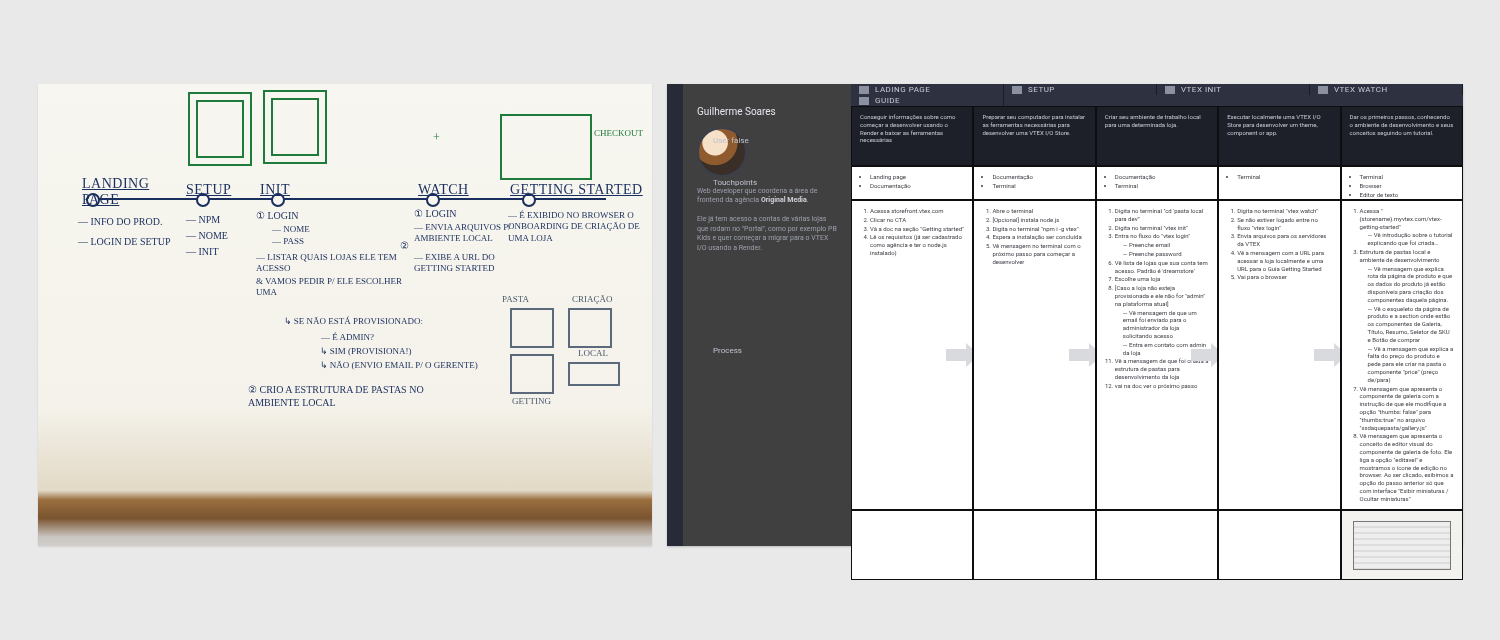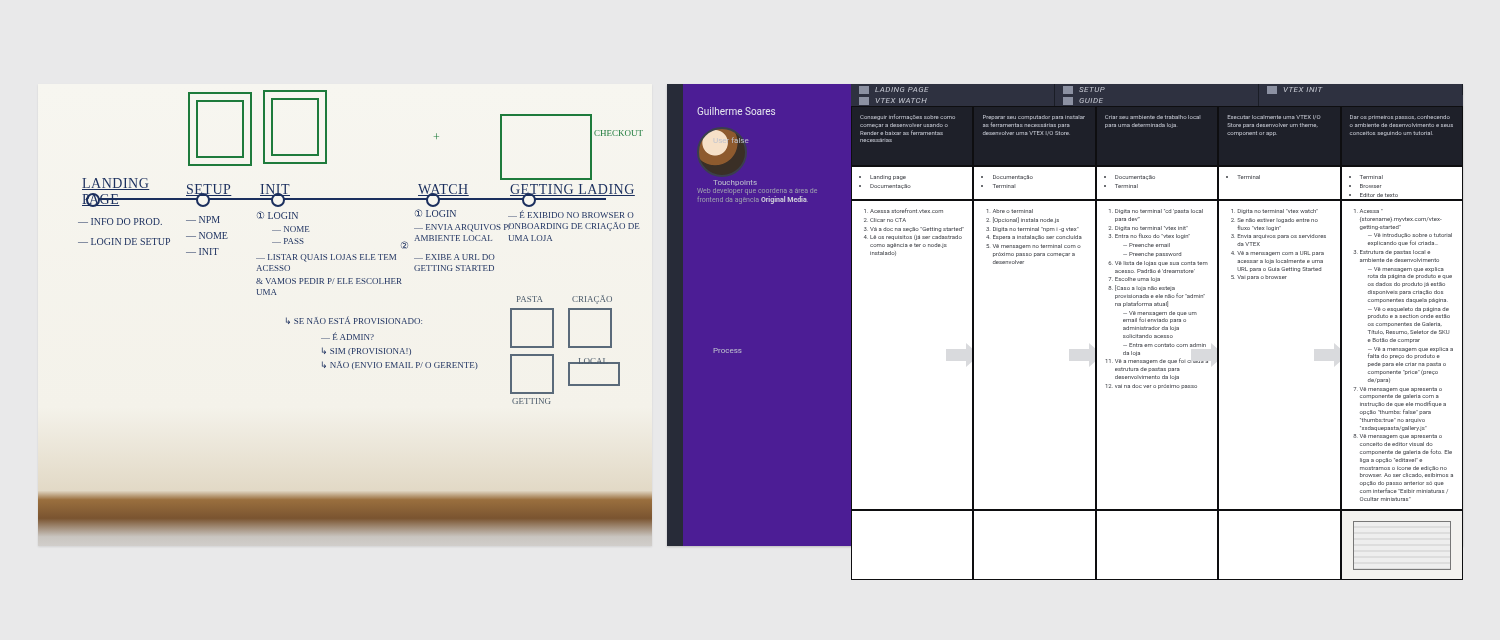--- a/index.html
+++ b/index.html
@@ -19,27 +19,27 @@
   .tl-dot{position:absolute;top:-5px;width:10px;height:10px;border:2px solid #1b2f5e;border-radius:50%;background:#f7f6f0;}
   .ul{text-decoration:underline;}
   .tiny{font-size:9px;line-height:1.25;}
   .small{font-size:10px;line-height:1.25;}
   .mid{font-size:12px;}
   .hdr{font-size:14px;letter-spacing:.5px;}
   .sketchGray{position:absolute;border:2px solid #5a6a7a;}
   
   .app{position:absolute;left:667px;top:84px;width:796px;height:462px;background:#0e0e10;box-shadow:0 1px 2px rgba(0,0,0,.2);}
   .leftbar{position:absolute;left:0;top:0;width:16px;height:100%;background:#272b38;}
-  .sidebar{position:absolute;left:16px;top:0;width:168px;height:100%;background:#4c1d95;color:#cfd2da;font-size:8px;padding:22px 14px;box-sizing:border-box;}
+  .sidebar{position:absolute;left:16px;top:0;width:168px;height:100%;background:#404040;color:#cfd2da;font-size:8px;padding:22px 14px;box-sizing:border-box;}
   .avatar{width:46px;height:46px;border-radius:50%;background:radial-gradient(circle at 35% 30%,#f6e0c8 0 28%,#8e5a2e 30% 50%,#3a2f26 52% 100%);border:2px solid #3b3f4d;}
   .persona{font-size:7px;color:#9da1ae;line-height:1.35;margin-top:10px;}
   .persona b{color:#d2d4db;margin-top:24px;}
   .rowlab{position:absolute;left:46px;font-size:8px;color:#bfc3cf;}
   .grid{position:absolute;left:184px;top:0;right:0;height:100%;}
-  .hdrrow{display:grid;grid-template-columns:repeat(3,1fr);background:#2e3140;height:22px;font-style:italic;}
+  .hdrrow{display:grid;grid-template-columns:repeat(4,1fr);background:#2e3140;height:22px;}
   .hdrcell{display:flex;align-items:center;gap:6px;padding:0 8px;color:#cacdd6;font-size:8px;letter-spacing:.5px;text-transform:uppercase;border-right:1px solid #1a1d26;}
   .hdrcell .ico{width:10px;height:8px;display:inline-block;background:linear-gradient(#8c91a2,#8c91a2);}
   .rows{display:grid;grid-template-rows:60px 34px auto 1fr;}
   .gridrow{display:grid;grid-template-columns:repeat(5,1fr);}
   .cell{background:#ffffff;color:#3d3f45;font-size:6px;line-height:1.3;padding:6px 8px;border:1px solid #0e0e10;overflow:hidden;}
   .cell.dark{background:#1e2029;color:#c7cad4;font-size:6px;}
   .cell ul, .cell ol{margin:0;padding-left:10px;}
   .cell li{margin-bottom:1px;}
   .sub{padding-left:8px;}
   .arrow{position:relative;}
@@ -66,65 +66,66 @@
         <span class="tl-dot" style="left:110px"></span>
       <span class="tl-dot" style="left:185px"></span>
         <span class="tl-dot" style="left:340px"></span>
       <span class="tl-dot" style="left:436px"></span>
     </div>
 
     <div class="wb hdr ul" style="left:44px;top:92px;max-width:80px">LANDING PAGE</div>
     <div class="wb hdr ul" style="left:148px;top:98px">SETUP</div>
     <div class="wb hdr ul" style="left:222px;top:98px">INIT</div>
     <div class="wb hdr ul" style="left:380px;top:98px">WATCH</div>
-    <div class="wb hdr ul" style="left:472px;top:98px">GETTING LADING</div>
+    <div class="wb hdr ul" style="left:472px;top:98px">GETTING STARTED</div>
 
     <div class="wb small" style="left:40px;top:132px">— INFO DO PROD.</div>
     <div class="wb small" style="left:40px;top:152px">— LOGIN DE SETUP</div>
 
     <div class="wb small" style="left:148px;top:130px">— NPM</div>
     <div class="wb small" style="left:148px;top:146px">— NOME</div>
     <div class="wb small" style="left:148px;top:162px">— INIT</div>
 
     <div class="wb small" style="left:218px;top:126px">① LOGIN</div>
     <div class="wb tiny" style="left:234px;top:140px">— NOME</div>
     <div class="wb tiny" style="left:234px;top:152px">— PASS</div>
     <div class="wb tiny" style="left:218px;top:168px;max-width:150px">— LISTAR QUAIS LOJAS ELE TEM ACESSO</div>
     <div class="wb tiny" style="left:218px;top:192px;max-width:150px">&amp; VAMOS PEDIR P/ ELE ESCOLHER UMA</div>
     <div class="wb tiny" style="left:246px;top:232px">↳ SE NÃO ESTÁ PROVISIONADO:</div>
     <div class="wb tiny" style="left:283px;top:248px">— É ADMIN?</div>
     <div class="wb tiny" style="left:282px;top:262px">↳ SIM (PROVISIONA!)</div>
     <div class="wb tiny" style="left:282px;top:276px;max-width:160px">↳ NÃO (ENVIO EMAIL P/ O GERENTE)</div>
+    <div class="wb small" style="left:210px;top:300px;max-width:220px">② CRIO A ESTRUTURA DE PASTAS NO AMBIENTE LOCAL</div>
 
     <div class="wb small" style="left:376px;top:124px">① LOGIN</div>
     <div class="wb tiny" style="left:376px;top:138px;max-width:110px">— ENVIA ARQUIVOS P/ AMBIENTE LOCAL</div>
     <div class="wb tiny" style="left:376px;top:168px;max-width:110px">— EXIBE A URL DO GETTING STARTED</div>
     <div class="wb small" style="left:362px;top:156px">②</div>
 
     <div class="wb tiny" style="left:470px;top:126px;max-width:150px">— É EXIBIDO NO BROWSER O ONBOARDING DE CRIAÇÃO DE UMA LOJA</div>
 
-    <div class="wb tiny" style="left:478px;top:210px;color:#4a5a6a">PASTA</div>
+    <div class="wb tiny" style="left:464px;top:210px;color:#4a5a6a">PASTA</div>
     <div class="wb tiny" style="left:534px;top:210px;color:#4a5a6a">CRIAÇÃO</div>
     <div class="sketchGray" style="left:472px;top:224px;width:40px;height:36px"></div>
     <div class="sketchGray" style="left:530px;top:224px;width:40px;height:36px"></div>
     <div class="sketchGray" style="left:472px;top:270px;width:40px;height:36px"></div>
     <div class="sketchGray" style="left:530px;top:278px;width:48px;height:20px"></div>
-    <div class="wb tiny" style="left:540px;top:272px;color:#4a5a6a">LOCAL</div>
+    <div class="wb tiny" style="left:540px;top:264px;color:#4a5a6a">LOCAL</div>
     <div class="wb tiny" style="left:474px;top:312px;color:#4a5a6a">GETTING</div>
   </div>
 
   <div class="app">
     <div class="leftbar"></div>
 
     <div class="sidebar">
       <div style="font-size:10px;color:#e4e6ee;margin-bottom:10px">Guilherme Soares</div>
       <div class="avatar"></div>
       <div class="persona">
         <span>Web developer que coordena a área de frontend da agência</span> <b>Original Media</b>.
-        <br><br>
+        <br><br><span>Ele já tem acesso a contas de várias lojas que rodam no "Portal", como por exemplo PB Kids e quer começar a migrar para o VTEX I/O usando a Render.</span>
       </div>
     </div>
 
     <div class="rowlab" style="top:52px">User false</div>
     <div class="rowlab" style="top:94px">Touchpoints</div>
     <div class="rowlab" style="top:262px">Process</div>
 
     <div class="grid">
 
       <div class="hdrrow">

